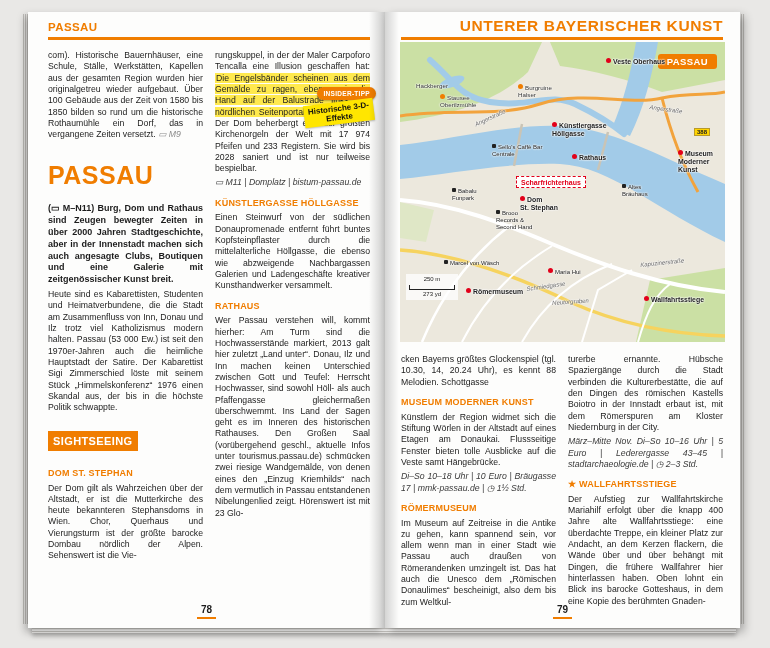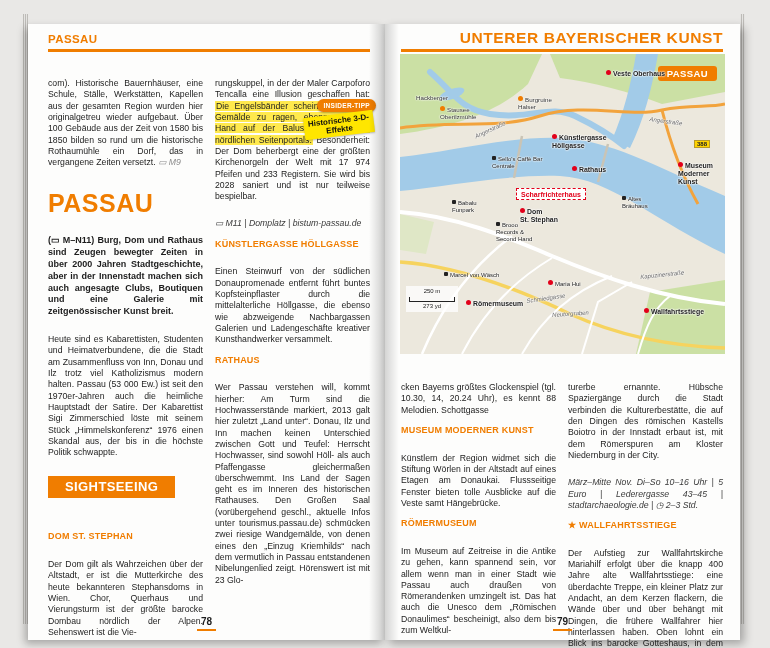--- a/index.html
+++ b/index.html
@@ -2,21 +2,21 @@
 <html lang="de"><head>
 <meta charset="utf-8">
 <style>
   html,body{margin:0;padding:0;}
   body{
     width:770px;height:648px;position:relative;overflow:hidden;
     background:#e9e8e6;
     font-family:"Liberation Sans", sans-serif;
     color:#1c1c1c;
   }
-  .page{position:absolute;top:24px;width:357px;height:616px;background:#fdfdfc;}
+  .page{position:absolute;top:12px;width:357px;height:616px;background:#fdfdfc;}
   .page-left{left:28px;box-shadow:-3px 4px 8px rgba(0,0,0,.28);}
   .page-right{left:385px;width:355px;box-shadow:4px 4px 9px rgba(0,0,0,.3);}
   .page-left::after{content:"";position:absolute;right:0;top:0;bottom:0;width:16px;
     background:linear-gradient(to right,rgba(0,0,0,0),rgba(0,0,0,.20));}
   .page-right::before{content:"";position:absolute;left:0;top:0;bottom:0;width:14px;
     background:linear-gradient(to left,rgba(0,0,0,0),rgba(0,0,0,.16));}
   .stack-bottom{position:absolute;left:32px;width:704px;top:624px;height:9px;
     background:repeating-linear-gradient(to bottom,#f7f7f6 0 1px,#c6c4c0 1px 2px,#efeeec 2px 3px);
     box-shadow:0 3px 4px rgba(0,0,0,.25);}
   .stack-right{position:absolute;left:740px;top:14px;width:5px;height:610px;
@@ -26,25 +26,25 @@
 
   .accent{color:#f07d00;}
   .ph-left{position:absolute;top:9px;left:20px;color:#f07d00;font-weight:bold;font-size:11.5px;letter-spacing:.4px;}
   .rule-left{position:absolute;top:25px;left:20px;width:322px;height:3px;background:#f07d00;}
   .ph-right{position:absolute;top:5px;right:17px;color:#f07d00;font-weight:bold;font-size:15.5px;letter-spacing:.6px;}
   .rule-right{position:absolute;top:25px;left:16px;width:322px;height:3px;background:#f07d00;}
 
   .cols{position:absolute;top:38px;left:20px;width:322px;display:flex;gap:12px;}
   .cols-right{position:absolute;top:342px;left:16px;width:322px;display:flex;gap:12px;}
   .col{width:155px;font-size:8.7px;line-height:1.3;text-align:justify;hyphens:auto;-webkit-hyphens:auto;}
-  .col p{margin:16px 0 3px;}
+  .col p{margin:0 0 3px;}
   .chapter-title{color:#f07d00;font-size:25px;font-weight:bold;letter-spacing:.5px;margin:18px 0 12px;}
   .lead{font-weight:bold;font-size:9px;line-height:1.32;}
-  .section-bar{display:inline-block;background:#f07d00;color:#fff;font-weight:bold;font-size:13px;
-    letter-spacing:.4px;padding:3px 17px;margin:14px 0 24px;}
+  .section-bar{display:inline-block;background:#f07d00;color:#fff;font-weight:bold;font-size:11px;
+    letter-spacing:.4px;padding:3px 5px;margin:14px 0 8px;}
   .sub{color:#f07d00;font-size:9px;font-weight:bold;margin:9px 0 3px;letter-spacing:.2px;}
   .ref{font-style:italic;color:#3a3a3a;margin:2px 0 4px;}
   .mapref{font-style:italic;color:#8a8a8a;}
   mark.hl{background:#ffe94d;color:inherit;padding:0 1px;}
   .col2rel{position:relative;}
   .insider-pill{position:absolute;right:-6px;top:37px;background:#f07d00;color:#fff;font-size:6.5px;
     font-weight:bold;padding:2.5px 6px;border-radius:8px;letter-spacing:.3px;box-shadow:0 1px 2px rgba(0,0,0,.3);}
   .insider-tag{position:absolute;right:-4px;top:52px;background:#ffe600;color:#111;font-weight:bold;
     font-size:8px;width:64px;text-align:center;padding:2px 3px;transform:rotate(-7deg);line-height:1.15;
     box-shadow:0 1px 2px rgba(0,0,0,.25);}
@@ -189,20 +189,21 @@
         <span class="maplabel poi" style="left: 244px; top: 254px;"><i class="mk mk-red"></i><em>Wallfahrtsstiege</em></span>
         <span class="maplabel poi" style="left: 66px; top: 246px;"><i class="mk mk-red"></i><em>Römermuseum</em></span>
       </div>
   </div>
 
   <div class="cols-right">
     <div class="col">
       <p>cken Bayerns größtes Glockenspiel (tgl. 10.30, 14, 20.24 Uhr), es kennt 88 Melodien. Schottgasse</p>
       <div class="sub">MUSEUM MODERNER KUNST</div>
       <p>Künstlern der Region widmet sich die Stiftung Wörlen in der Altstadt auf eines Etagen am Donaukai. Flussseitige Fenster bieten tolle Ausblicke auf die Veste samt Hängebrücke.</p>
+      <p class="ref">Di–So 10–18 Uhr | 10 Euro | Bräugasse 17 | mmk-passau.de | ◷ 1½ Std.</p>
       <div class="sub">RÖMERMUSEUM</div>
       <p>Im Museum auf Zeitreise in die Antike zu gehen, kann spannend sein, vor allem wenn man in einer Stadt wie Passau auch draußen von Römerandenken umzingelt ist. Das hat auch die Unesco dem „Römischen Donaulimes“ bescheinigt, also dem bis zum Weltkul-</p>
     </div>
     <div class="col">
       <p>turerbe ernannte. Hübsche Spaziergänge durch die Stadt verbinden die Kulturerbestätte, die auf den Dingen des römischen Kastells Boiotro in der Innstadt erbaut ist, mit dem Römerspuren am Kloster Niedernburg in der City.</p>
       <p class="ref">März–Mitte Nov. Di–So 10–16 Uhr | 5 Euro | Lederergasse 43–45 | stadtarchaeologie.de | ◷ 2–3 Std.</p>
       <div class="sub"><span class="accent">★</span> <span>WALLFAHRTSSTIEGE</span></div>
       <p>Der Aufstieg zur Wallfahrtskirche Mariahilf erfolgt über die knapp 400 Jahre alte Wallfahrtsstiege: eine überdachte Treppe, ein kleiner Platz zur Andacht, an dem Kerzen flackern, die Wände über und über behängt mit Dingen, die frühere Wallfahrer hier hinterlassen haben. Oben lohnt ein Blick ins barocke Gotteshaus, in dem eine Kopie des berühmten Gnaden-</p>
     </div>
   </div>

